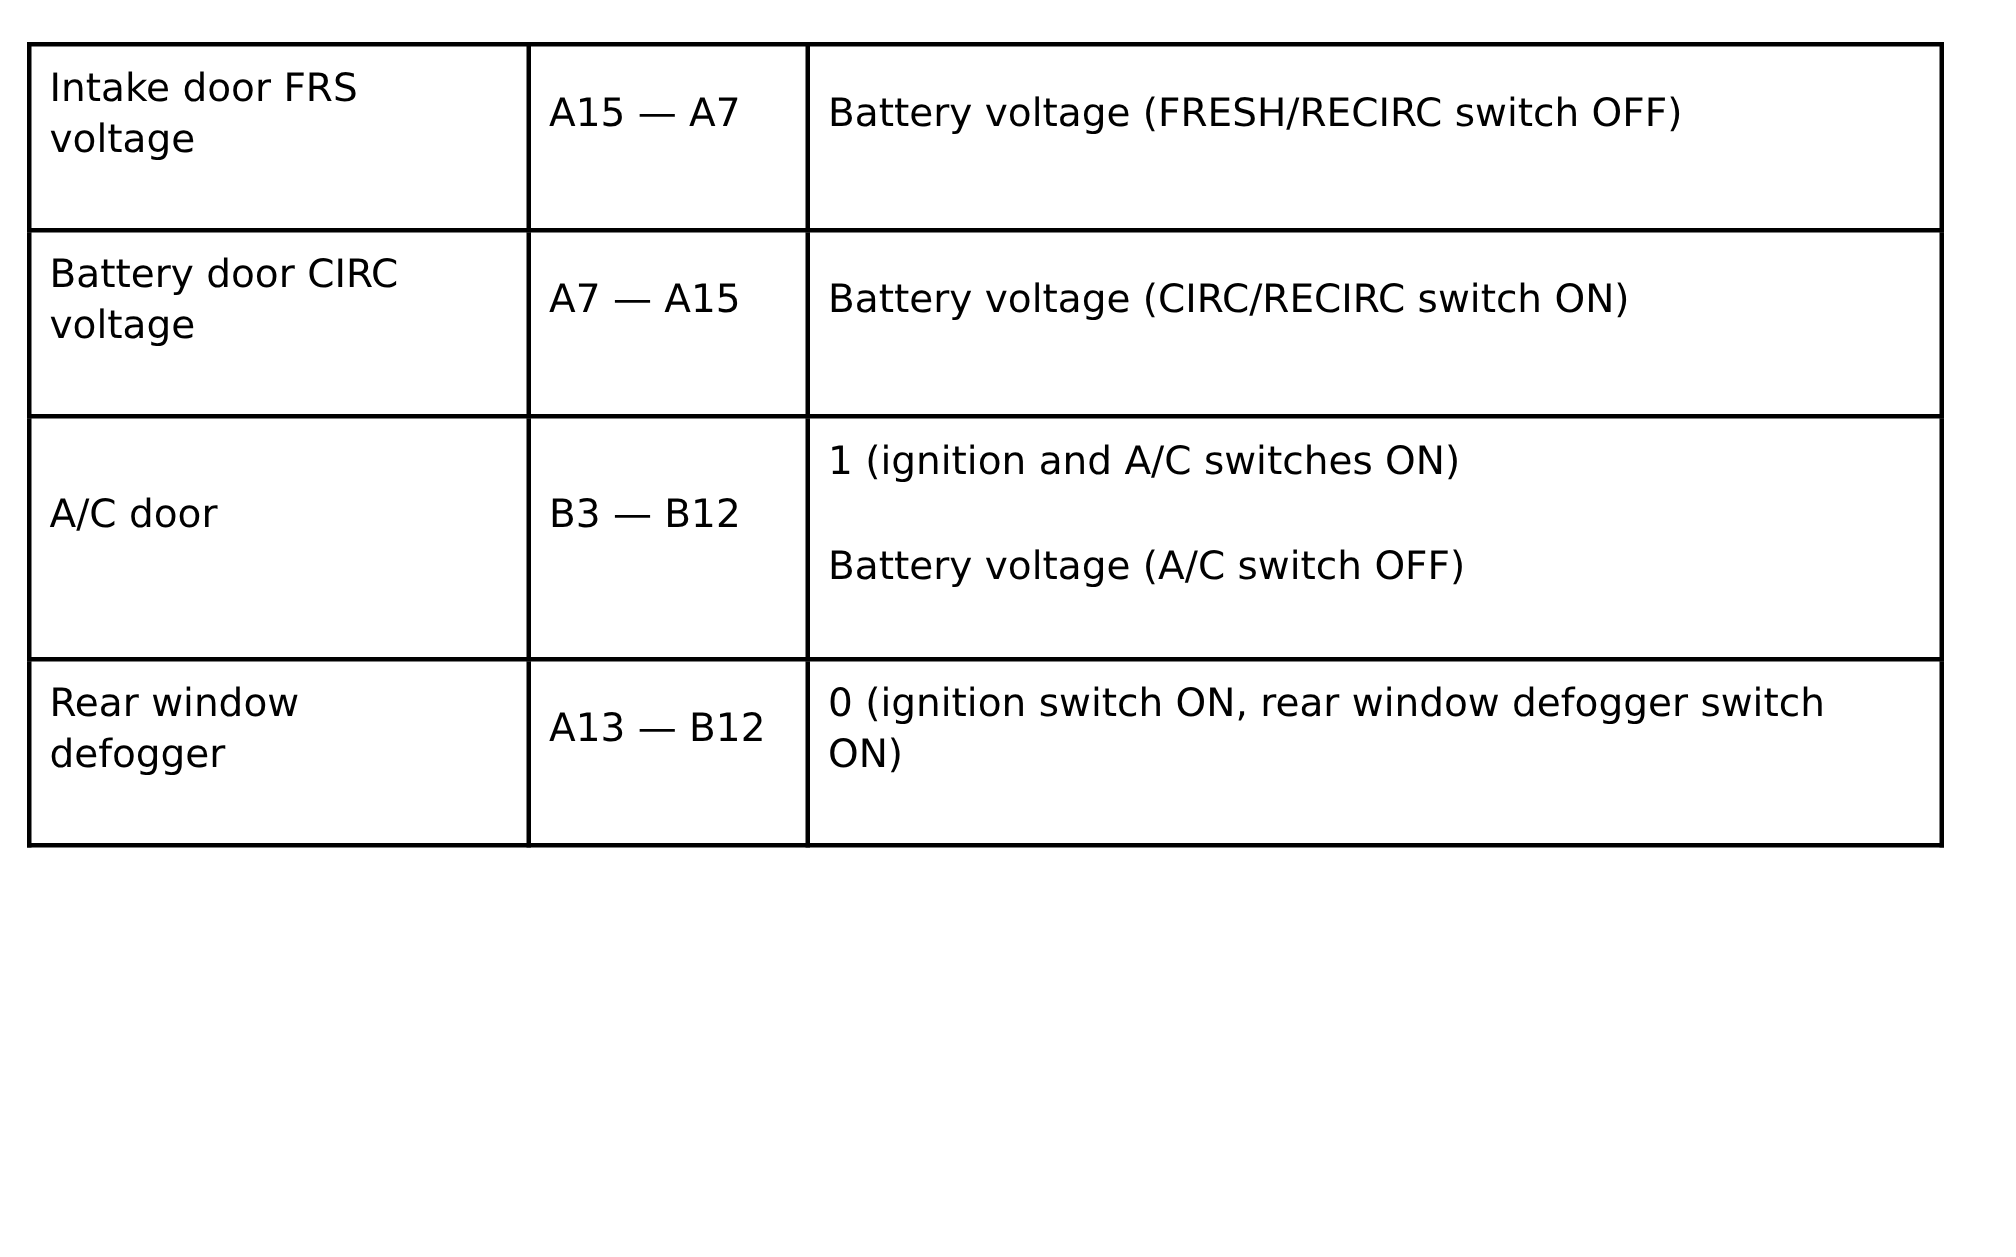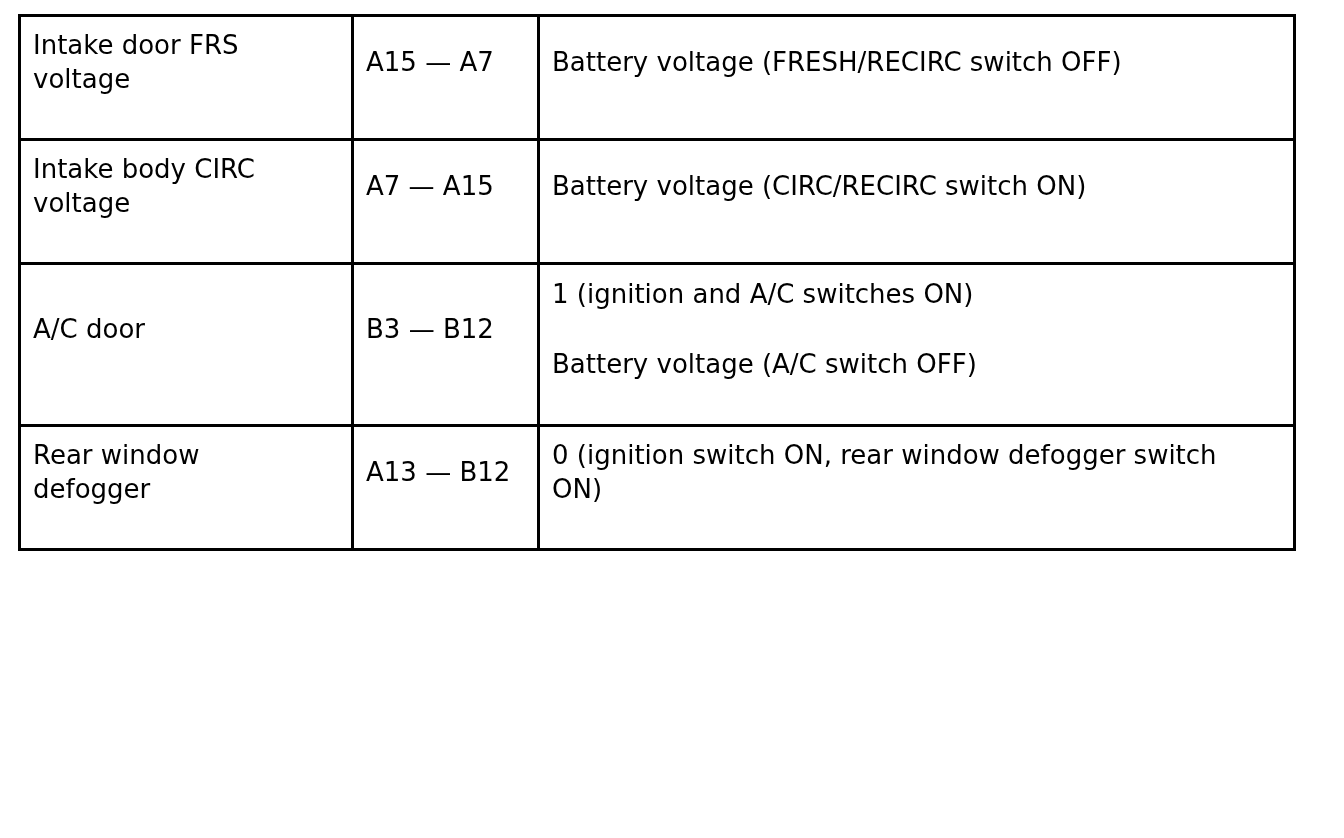--- a/index.html
+++ b/index.html
@@ -10,21 +10,21 @@
   body {
     width: 1344px;
     height: 838px;
     position: relative;
     font-family: "DejaVu Sans", "Liberation Sans", sans-serif;
     color: #000000;
   }
   table.pin-table {
     position: absolute;
     left: 18px;
-    top: 14px;
+    top: 28px;
     border-collapse: collapse;
     table-layout: fixed;
     background: #ffffff;
   }
   table.pin-table td {
     border: 3px solid #000000;
     vertical-align: middle;
     font-size: 26px;
     line-height: 34px;
     color: #000000;
@@ -57,21 +57,21 @@
         </td>
       <td class="col-pins">
           <div class="txt">A15 — A7</div>
         </td>
       <td class="col-value values">
           <div class="txt">Battery voltage (FRESH/RECIRC switch OFF)</div>
         </td>
     </tr>
     <tr class="r2">
       <td class="col-item">
-          <div class="txt">Intake body CIRC
+          <div class="txt">Battery door CIRC
 voltage</div>
         </td>
       <td class="col-pins">
           <div class="txt">A7 — A15</div>
         </td>
       <td class="col-value values">
           <div class="txt">Battery voltage (CIRC/RECIRC switch ON)</div>
         </td>
     </tr>
     <tr class="r4">

